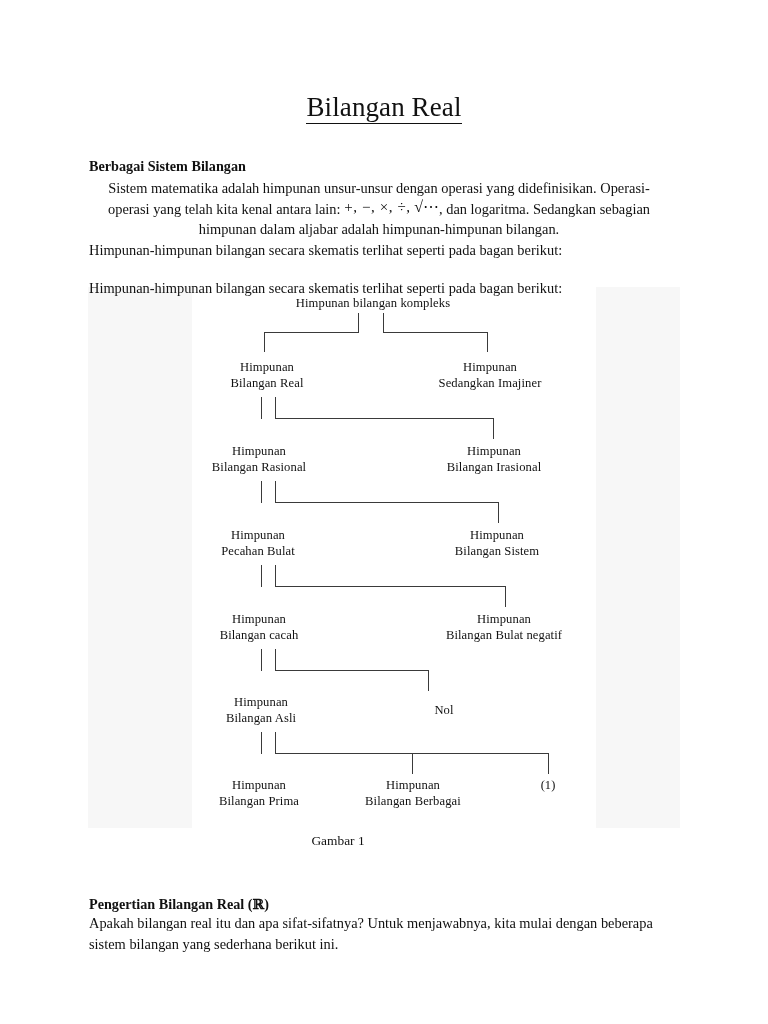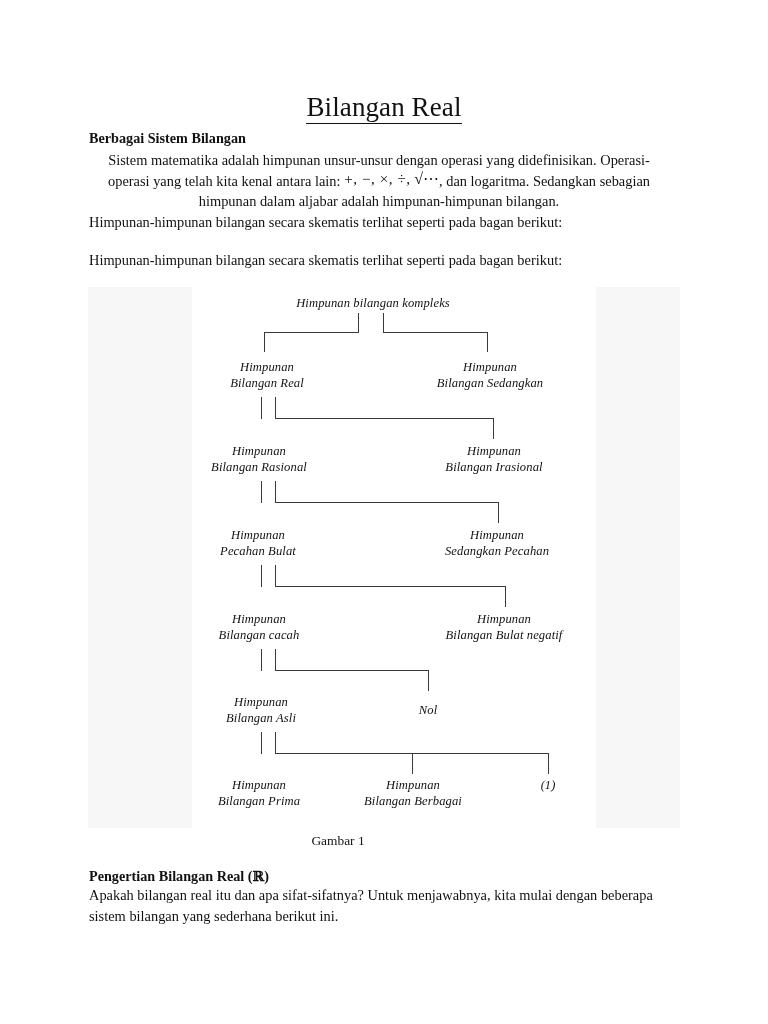--- a/index.html
+++ b/index.html
@@ -50,20 +50,21 @@
     padding-bottom: 1px;
   }
 
   
   .txt {
     position: absolute;
     left: 89px;
     width: 580px;
     font-size: 14.4px;
     line-height: 20.6px;
+    margin-top: 28px;
   }
   .heading {
     font-weight: bold;
     font-size: 14.2px;
   }
   .para { text-align: left; font-family: Liberation Serif, serif; }
 
   .mathline {
     white-space: normal;
   }
@@ -82,21 +83,20 @@
     font-family: "DejaVu Serif", serif;
     font-size: 14px;
   }
 
   
   .figure {
     position: absolute;
     left: 0; top: 0;
     width: 768px; height: 912px;
     pointer-events: none;
-    font-style: italic;
   }
   .node {
     position: absolute;
     font-size: 12.6px;
     line-height: 15.5px;
     text-align: center;
     white-space: nowrap;
     transform: translateX(-50%);
     letter-spacing: .1px;
   }
@@ -152,21 +152,21 @@
     <div class="ln vl" style="left:383px; top:313px; height:20px;"></div>
     <div class="ln hl" style="left:383px; top:332px; width:105px;"></div>
     <div class="ln vl" style="left:487px; top:332px; height:20px;"></div>
 
     <div class="node" style="left:267px; top:360px;">
       <div>Himpunan</div>
       <div>Bilangan Real</div>
     </div>
     <div class="node" style="left:490px; top:360px;">
       <div>Himpunan</div>
-      <div>Bilangan Sedangkan</div>
+      <div>Sedangkan Imajiner</div>
     </div>
 
     <div class="ln vl" style="left:261px; top:397px; height:22px;"></div>
     <div class="ln vl" style="left:275px; top:397px; height:22px;"></div>
     <div class="ln hl" style="left:275px; top:418px; width:219px;"></div>
     <div class="ln vl" style="left:493px; top:418px; height:21px;"></div>
 
     <div class="node" style="left:259px; top:444px;">
       <div>Himpunan</div>
       <div>Bilangan Rasional</div>
@@ -180,21 +180,21 @@
     <div class="ln vl" style="left:275px; top:481px; height:22px;"></div>
     <div class="ln hl" style="left:275px; top:502px; width:224px;"></div>
     <div class="ln vl" style="left:498px; top:502px; height:21px;"></div>
 
     <div class="node" style="left:258px; top:528px;">
       <div>Himpunan</div>
       <div>Pecahan Bulat</div>
     </div>
     <div class="node" style="left:497px; top:528px;">
       <div>Himpunan</div>
-      <div>Sedangkan Pecahan</div>
+      <div>Bilangan Sistem</div>
     </div>
 
     <div class="ln vl" style="left:261px; top:565px; height:22px;"></div>
     <div class="ln vl" style="left:275px; top:565px; height:22px;"></div>
     <div class="ln hl" style="left:275px; top:586px; width:231px;"></div>
     <div class="ln vl" style="left:505px; top:586px; height:21px;"></div>
 
     <div class="node" style="left:259px; top:612px;">
       <div>Himpunan</div>
       <div>Bilangan cacah</div>
@@ -206,21 +206,21 @@
 
     <div class="ln vl" style="left:261px; top:649px; height:22px;"></div>
     <div class="ln vl" style="left:275px; top:649px; height:22px;"></div>
     <div class="ln hl" style="left:275px; top:670px; width:154px;"></div>
     <div class="ln vl" style="left:428px; top:670px; height:21px;"></div>
 
     <div class="node" style="left:261px; top:695px;">
       <div>Himpunan</div>
       <div>Bilangan Asli</div>
     </div>
-    <div class="node" style="left:428px; top:703px;">
+    <div class="node" style="left:444px; top:703px;">
       <div>Nol</div>
     </div>
 
     <div class="ln vl" style="left:261px; top:732px; height:22px;"></div>
     <div class="ln vl" style="left:275px; top:732px; height:22px;"></div>
     <div class="ln hl" style="left:275px; top:753px; width:274px;"></div>
     <div class="ln vl" style="left:412px; top:753px; height:21px;"></div>
     <div class="ln vl" style="left:548px; top:753px; height:21px;"></div>
 
     <div class="node" style="left:259px; top:778px;">

